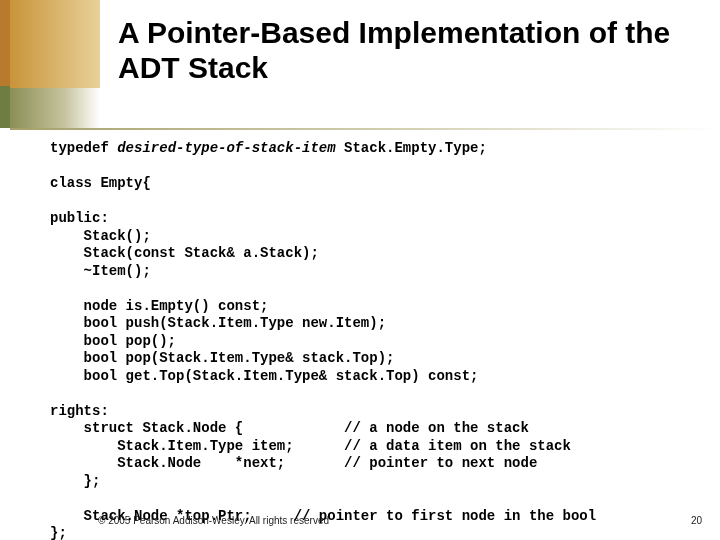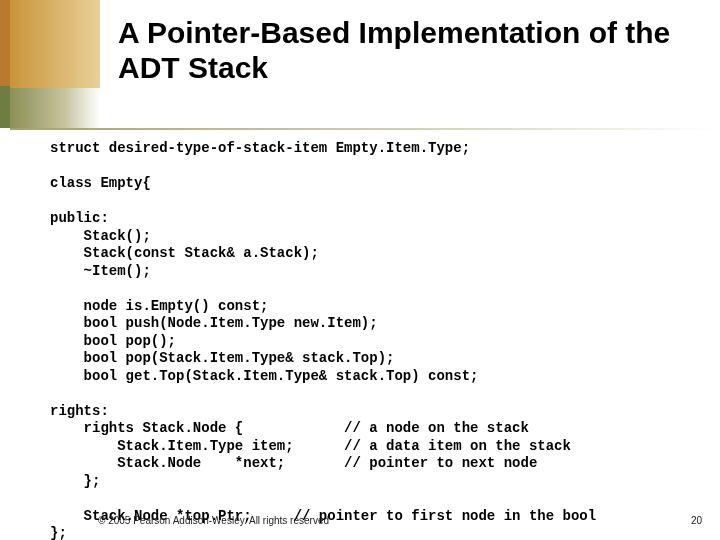--- a/index.html
+++ b/index.html
@@ -63,21 +63,21 @@
     left: 50px;
     top: 140px;
     right: 16px;
     font-family: "Courier New", Courier, monospace;
     font-size: 14px;
     font-weight: 700;
     line-height: 1.25;
     white-space: pre;
     color: #000;
   }
-  .code .ital { }
+  .code .ital { font-style: italic; }
   .footer {
     position: absolute;
     left: 50px;
     bottom: 14px;
     right: 18px;
     font-size: 10px;
     color: #222;
     display: flex;
     justify-content: space-between;
     margin-left: 48px;
@@ -86,37 +86,37 @@
 </head>
 <body>
 
 <div class="border-strip"></div>
 <div class="title-band"></div>
 <div class="title-band2"></div>
 <div class="title-line"></div>
 
 <h1>A Pointer-Based Implementation of the ADT Stack</h1>
 
-<div class="code"><span>struct </span><span class="ital">desired-type-of-stack-item</span><span> Empty.Item.Type;</span>
+<div class="code"><span>typedef </span><span class="ital">desired-type-of-stack-item</span><span> Stack.Empty.Type;</span>
 
 <span>class Empty{</span>
 
 <span>public:</span>
 <span>    Stack();</span>
 <span>    Stack(const Stack&amp; a.Stack);</span>
 <span>    ~Item();</span>
 
 <span>    node is.Empty() const;</span>
-<span>    bool push(Node.Item.Type new.Item);</span>
+<span>    bool push(Stack.Item.Type new.Item);</span>
 <span>    bool pop();</span>
 <span>    bool pop(Stack.Item.Type&amp; stack.Top);</span>
 <span>    bool get.Top(Stack.Item.Type&amp; stack.Top) const;</span>
 
 <span>rights:</span>
-<span>    rights Stack.Node {            // a node on the stack</span>
+<span>    struct Stack.Node {            // a node on the stack</span>
 <span>        Stack.Item.Type item;      // a data item on the stack</span>
 <span>        Stack.Node    *next;       // pointer to next node</span>
 <span>    };</span>
 
 <span>    Stack.Node *top.Ptr;     // pointer to first node in the bool</span>
 <span>};</span></div>
 
 <div class="footer">
   <span>© 2005 Pearson Addison-Wesley. All rights reserved</span>
   <span>20</span>

